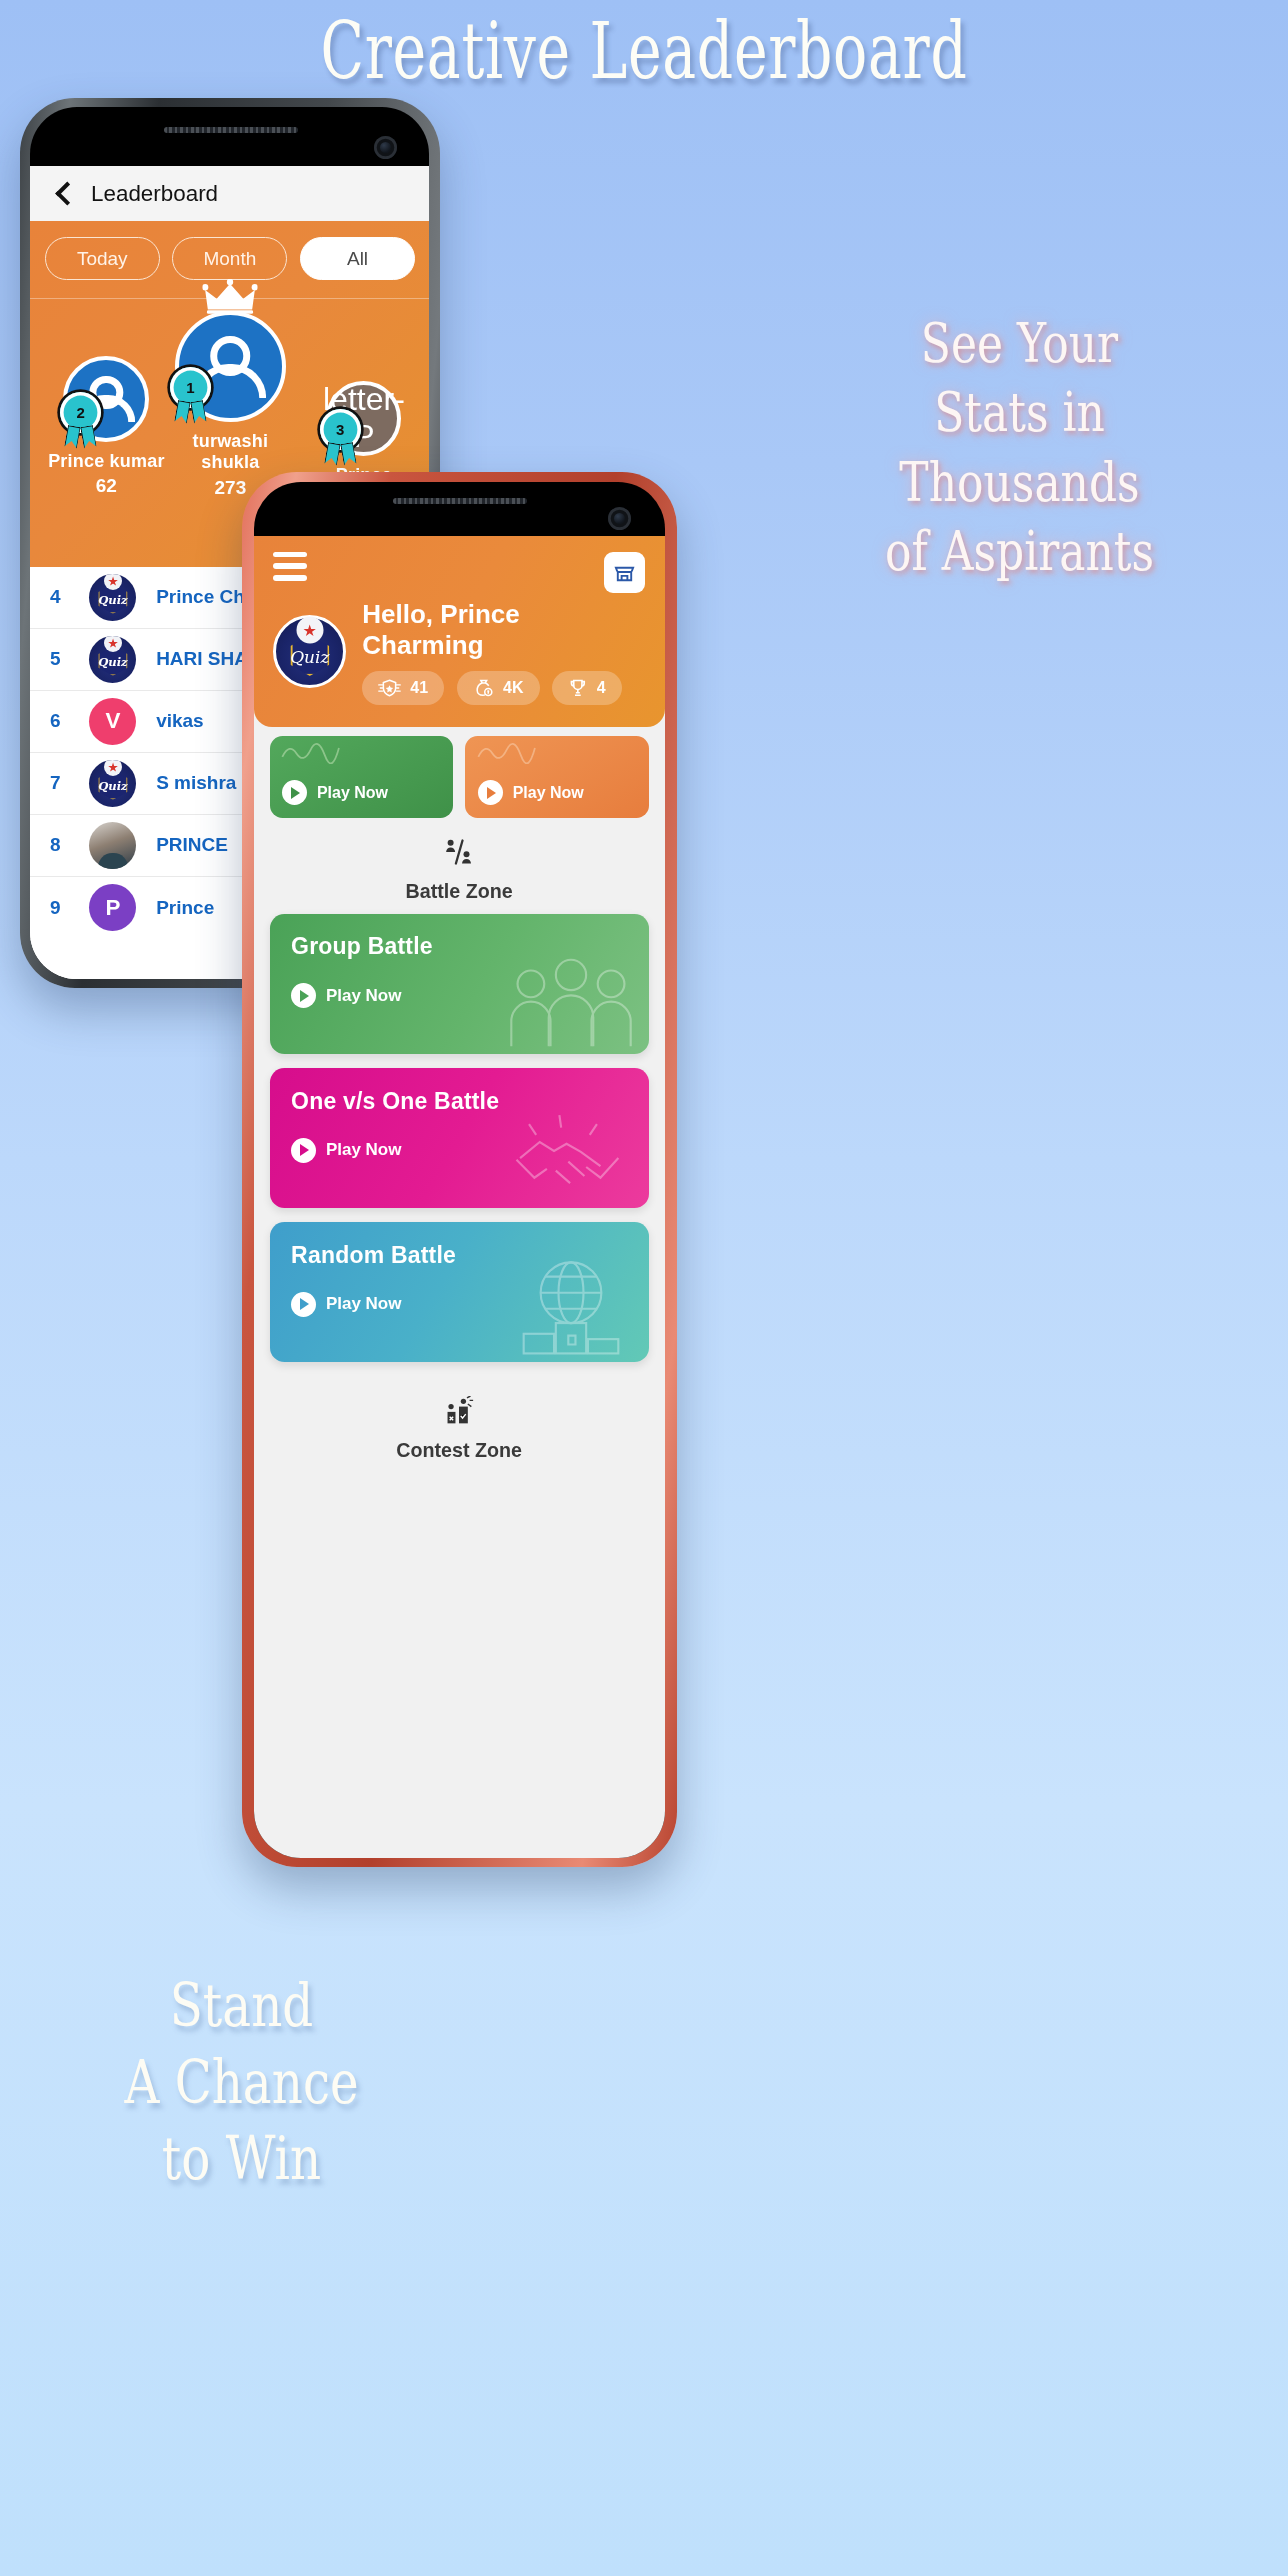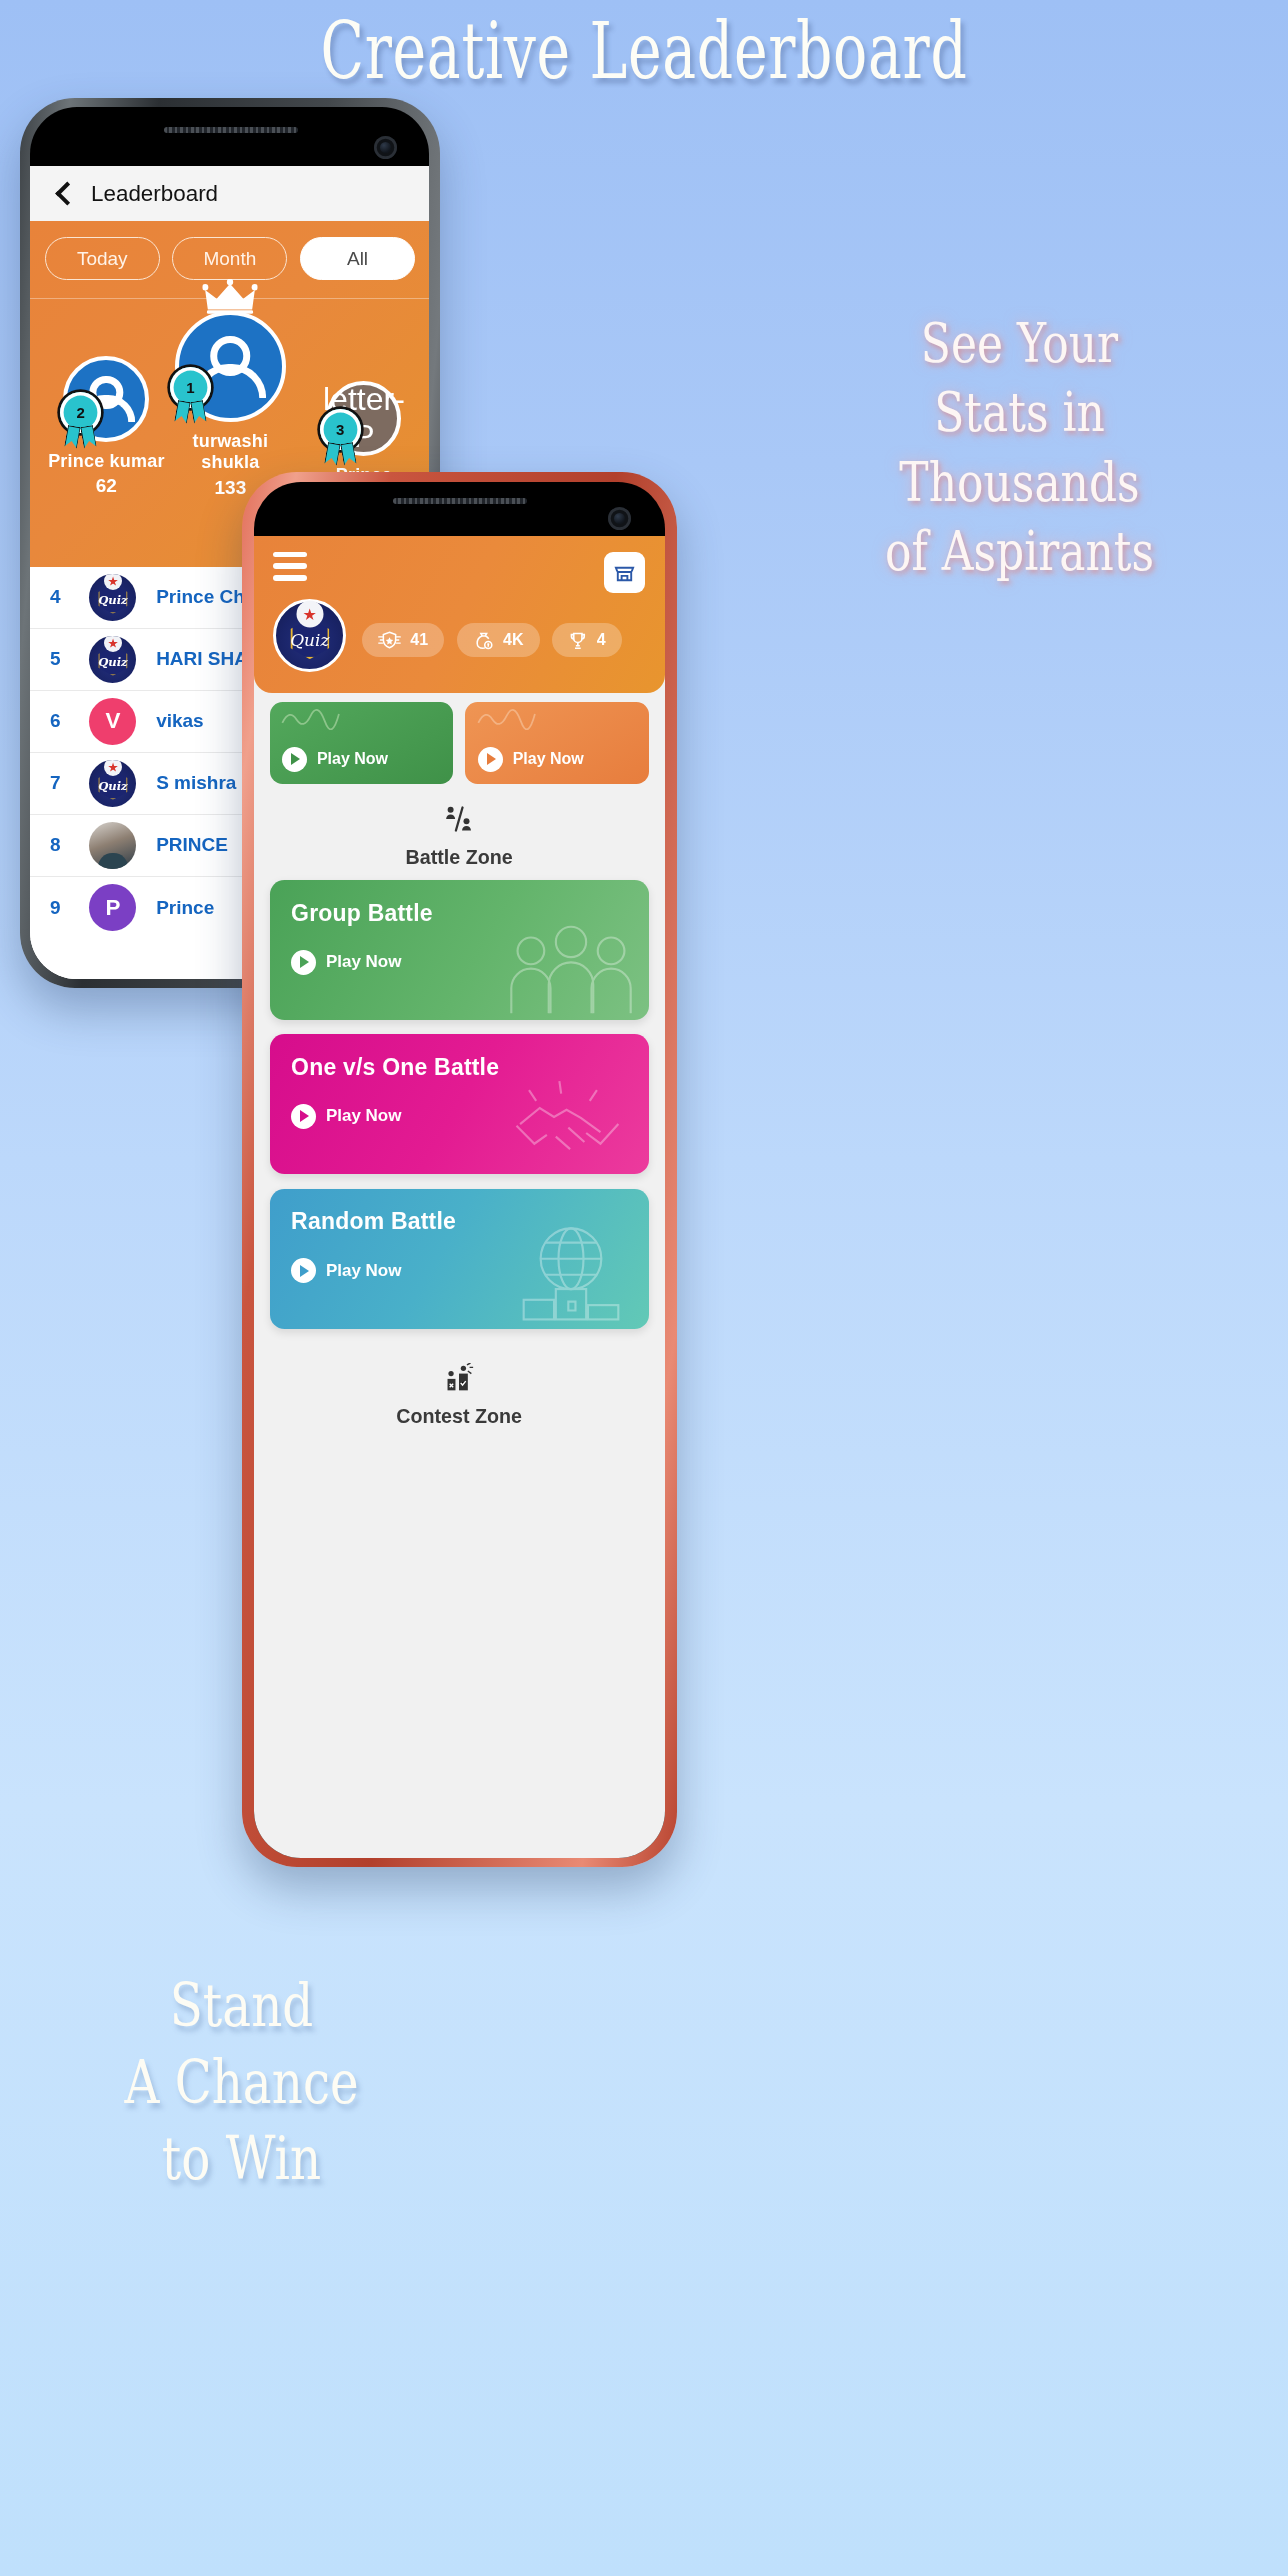--- a/index.html
+++ b/index.html
@@ -326,21 +326,21 @@
                 <path d="M6 34 L3 12 L16 22 L31 5 L46 22 L59 12 L56 34 Z" fill="#fff"></path>
                 <circle cx="3" cy="9" r="3.6" fill="#fff"></circle>
                   <circle cx="31" cy="3" r="3.6" fill="#fff"></circle>
                   <circle cx="59" cy="9" r="3.6" fill="#fff"></circle>
                 <rect x="5" y="35" width="52" height="4" rx="1.6" fill="#fff"></rect>
               </svg>
               <div class="avp"></div>
               <div class="ribbon" style="left:-9px;bottom:10.7px;">1</div>
             </div>
             <div class="nm">turwashi shukla</div>
-            <div class="sc">133</div>
+            <div class="sc">273</div>
           </div>
 
           <div class="pod" style="left:277px; top:82px; width:113px;">
             <div class="av" style="width:75px;height:75px;background:#7d6b60;font-size:30px;color:#fff;font-weight:400;">
               <span style="color:#fff;font-size:32px;">letter-P</span>
               <div class="ribbon" style="left:-10.7px;bottom:1.8px;">3</div>
             </div>
             <div class="nm">Prince</div>
             <div class="sc">53</div>
           </div>
@@ -431,20 +431,21 @@
           </svg>
         </div>
 
         <div class="hm-user">
           <div class="hm-avatar">
             <div class="qshield"></div>
             <div class="qtext">Quiz</div>
             <div class="qstar">★</div>
           </div>
           <div>
+            <div class="hm-greet">Hello, Prince Charming</div>
             <div class="hm-chips">
 
               <div class="chip">
                 <svg width="23" height="18" viewBox="0 0 30 22">
                   <g stroke="#fff" stroke-width="1.8" fill="none" stroke-linecap="round">
                     <path d="M1 7h5M3 11h3M1 15h5"></path>
                       <path d="M29 7h-5M27 11h-3M29 15h-5"></path>
                   </g>
                   <path d="M15 1 L23 4 V11 C23 16 19 19.5 15 21 C11 19.5 7 16 7 11 V4 Z" fill="none" stroke="#fff" stroke-width="2"></path>
                   <path d="M15 7.4 l1.5 3.1 3.4.5-2.5 2.4.6 3.4-3-1.6-3 1.6.6-3.4-2.5-2.4 3.4-.5z" fill="#fff"></path>

